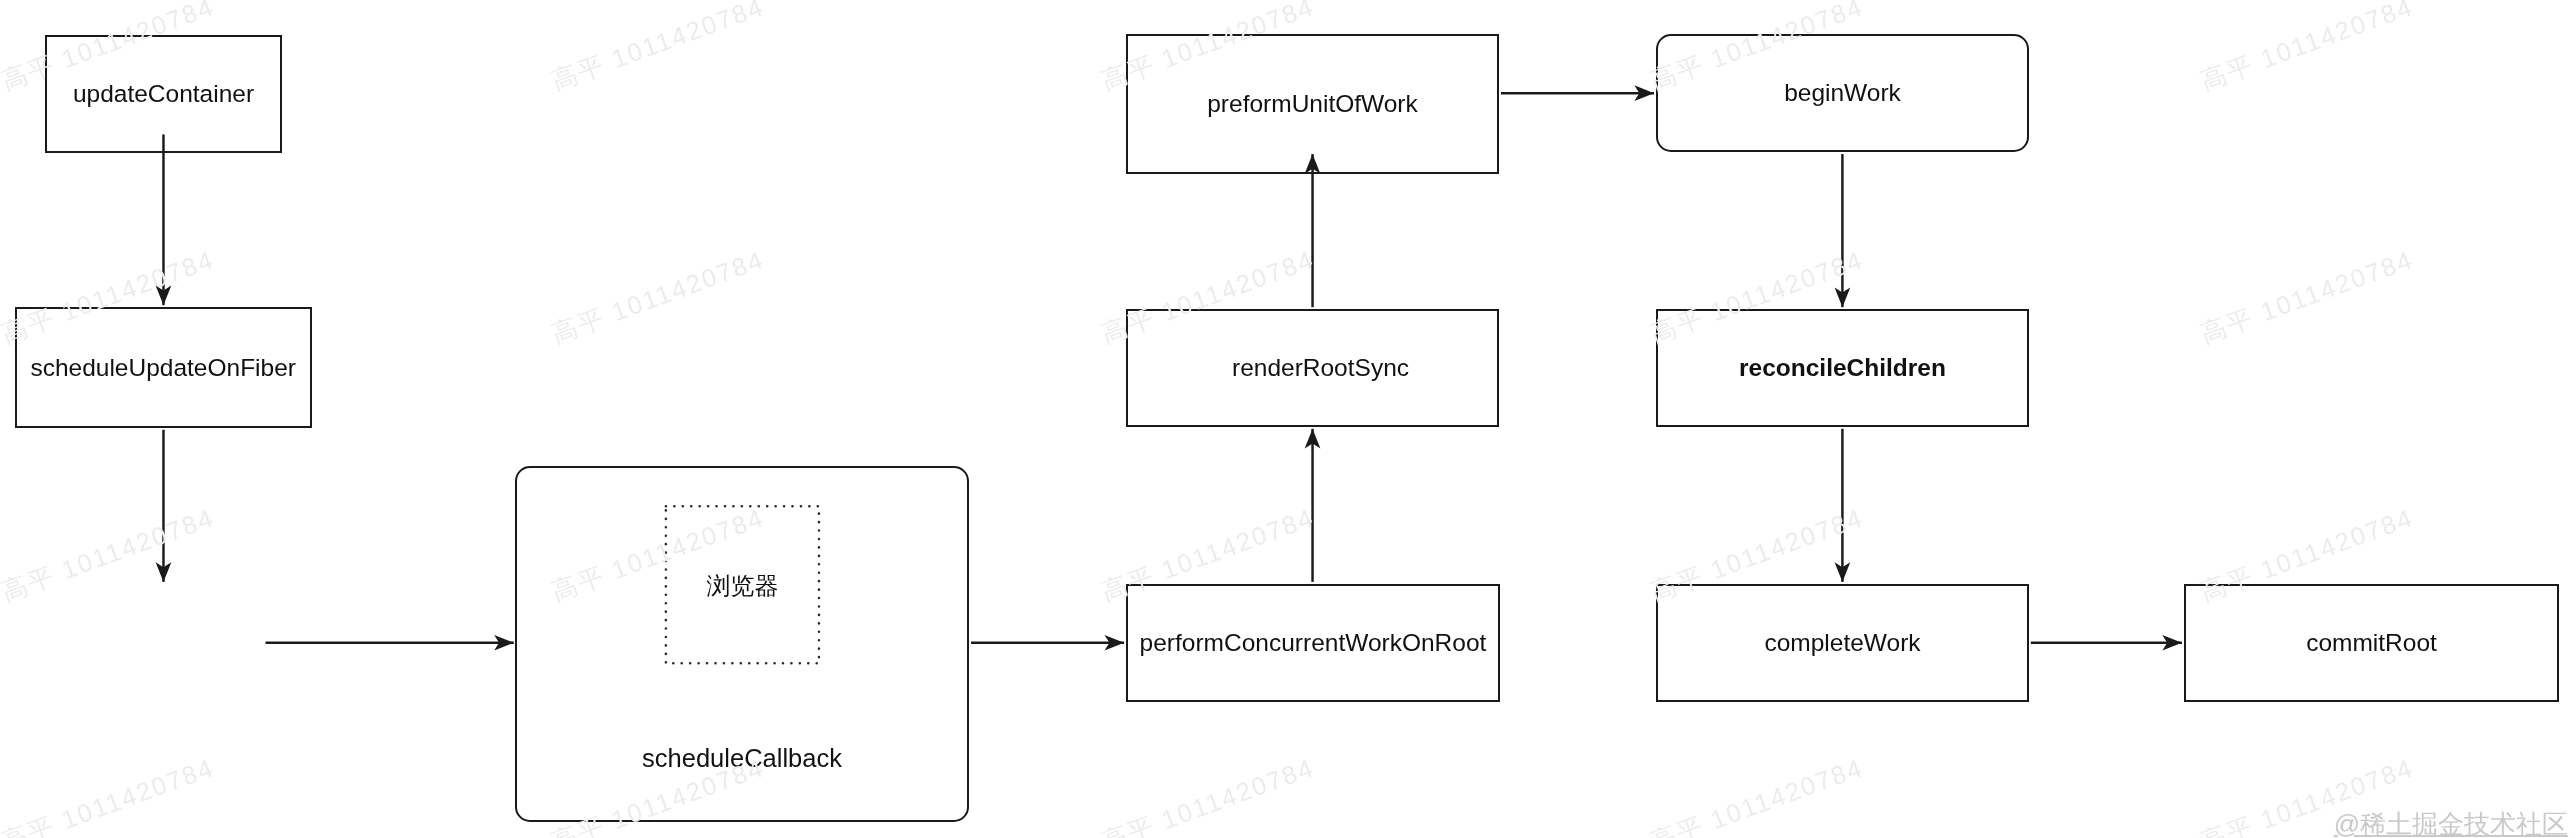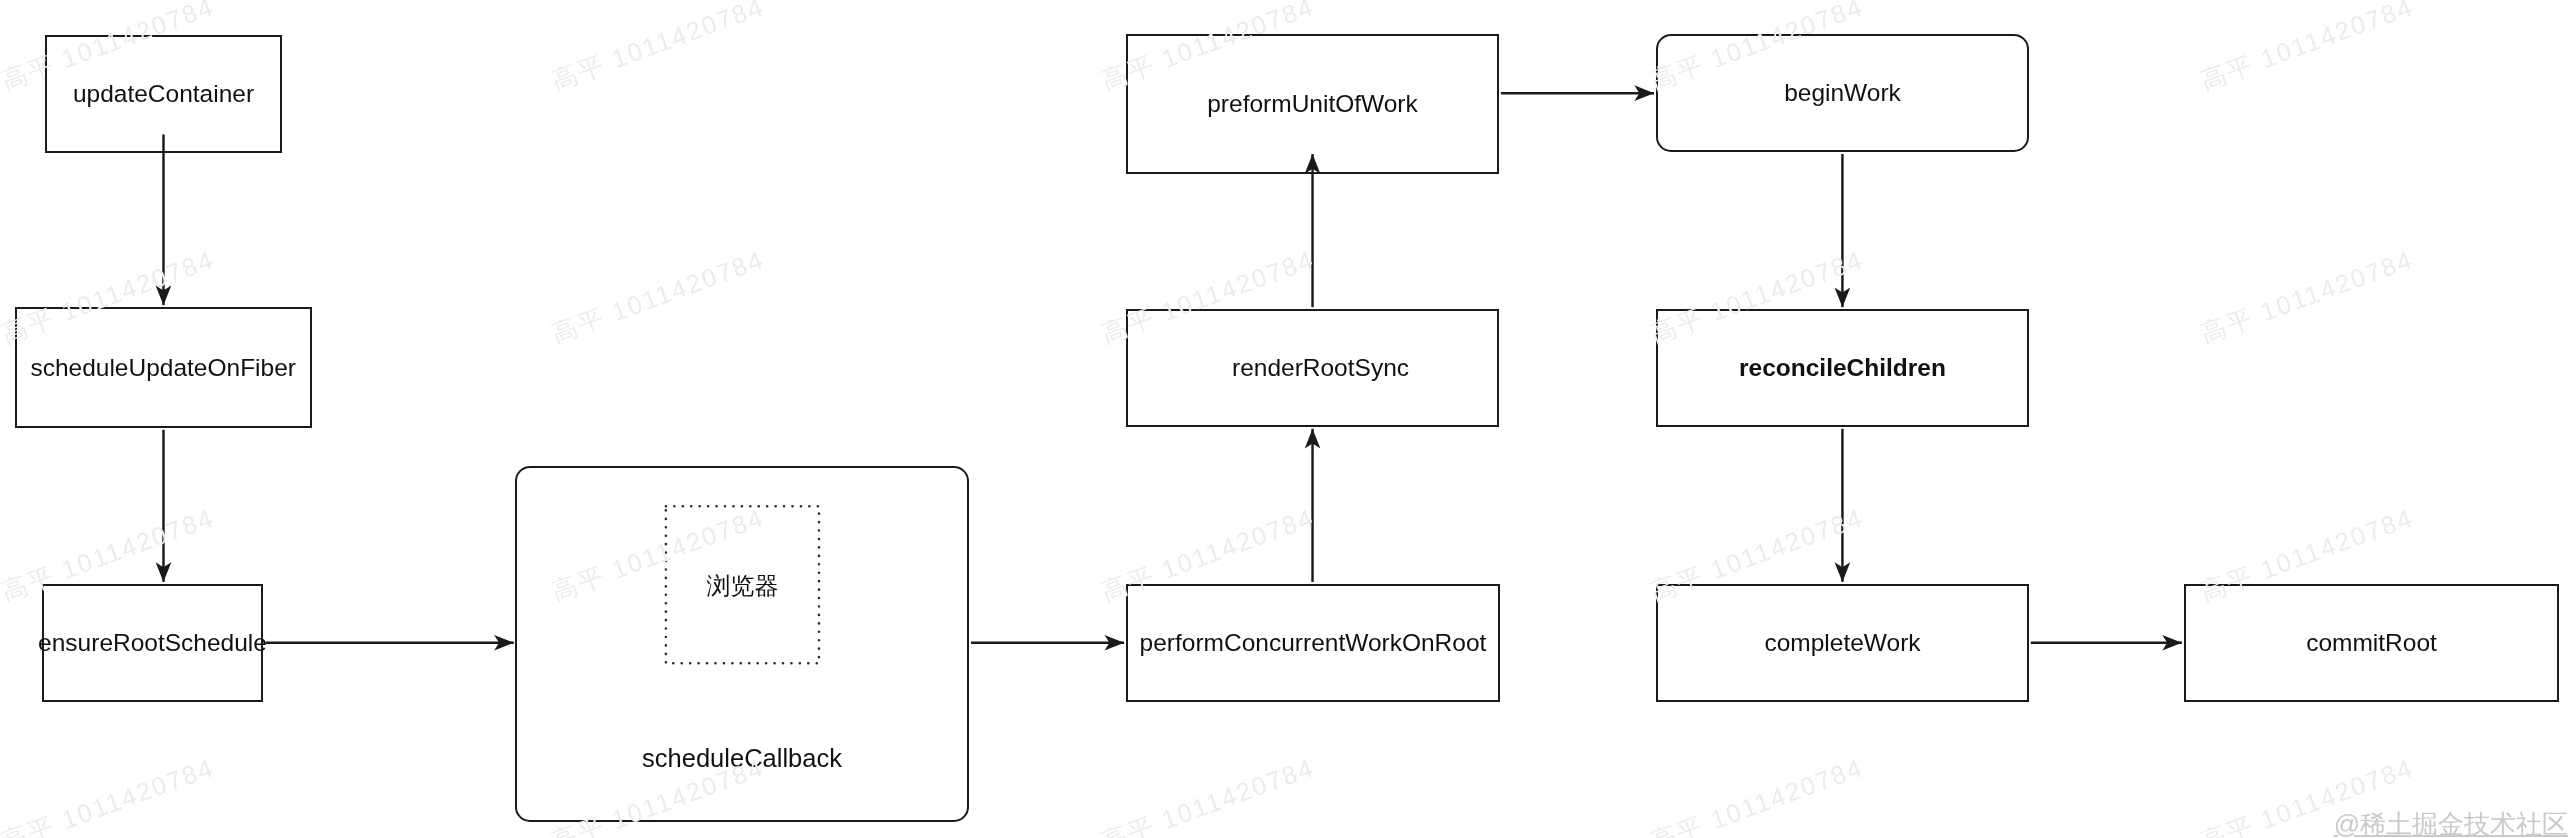--- a/index.html
+++ b/index.html
@@ -93,21 +93,20 @@
 </style>
 </head>
 <body>
 
 <div class="stage" style="--line: #1a1a1a; --bg: #ffffff; --wm: #ececec; --credit: #c9c9c9;">
 
   <div class="node" style="left:45px; top:14.7px; width:237px; height:118px;margin-top:20px;">updateContainer</div>
 
   <div class="node" style="left:14.7px; top:307px; width:297px; height:121px;">scheduleUpdateOnFiber</div>
 
-  <div class="node" style="left:42px; top:584px; width:221px; height:118px;">ensureRootSchedule</div>
 
   <div class="node big" style="left:515px; top:466px; width:454px; height:356px;border-radius:15px;">
     <div class="big-label">scheduleCallback</div>
   </div>
 
   <div class="browser-label" style="left:665px; top:506px; width:155px; height:159px;">浏览器</div>
 
   <div class="node" style="left:1126px; top:584px; width:374px; height:118px;">performConcurrentWorkOnRoot</div>
 
   <div class="node" style="left:1126px; top:309px; width:373px; height:118px;padding-left:16px;">renderRootSync</div>

